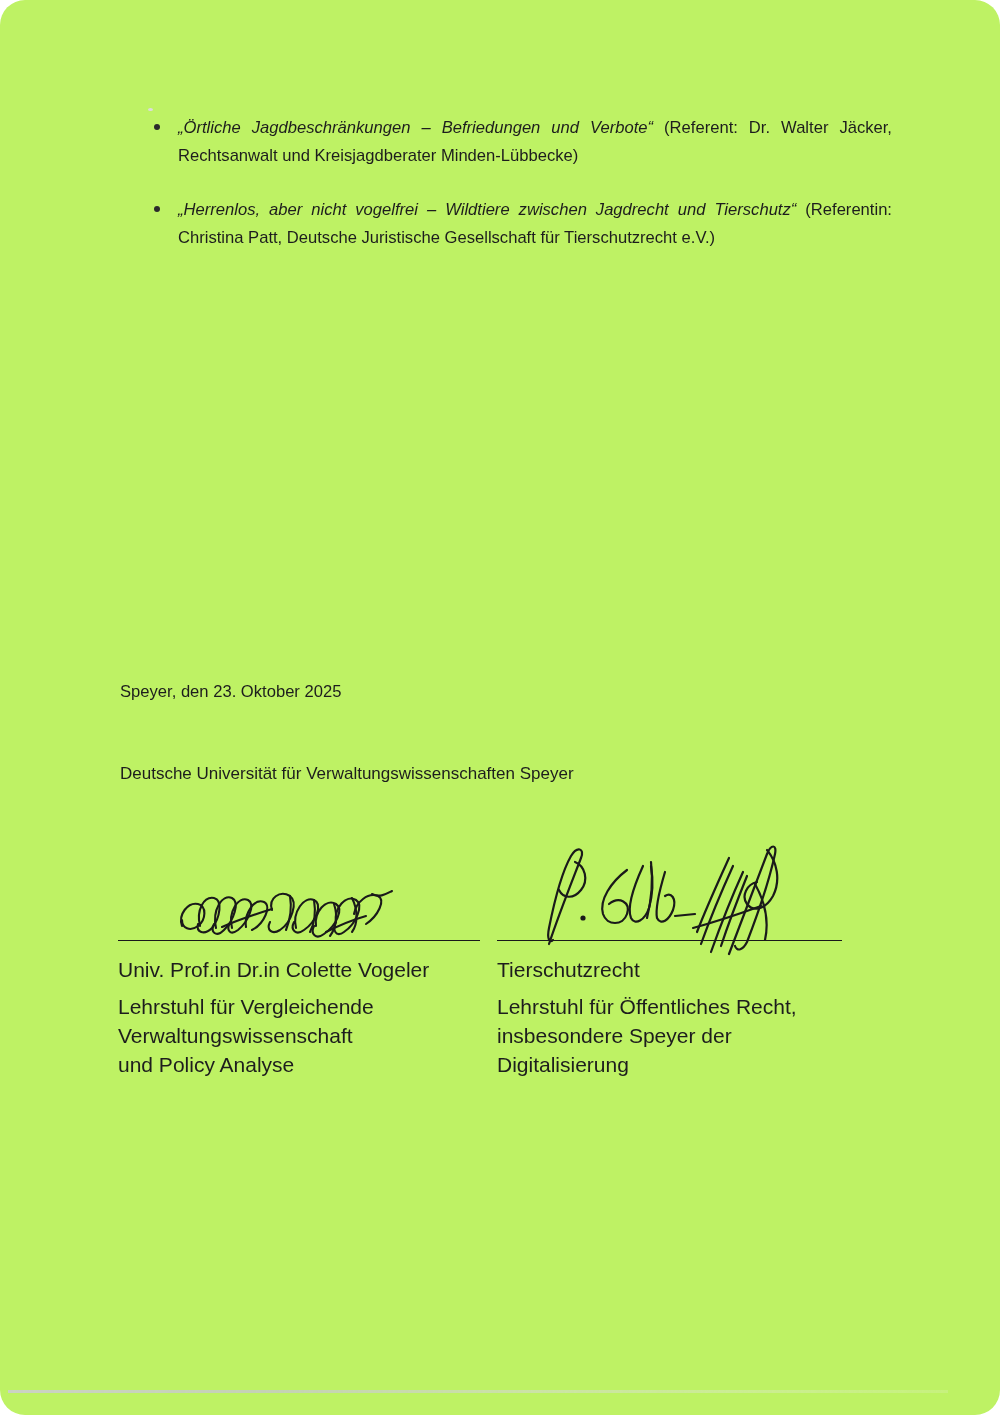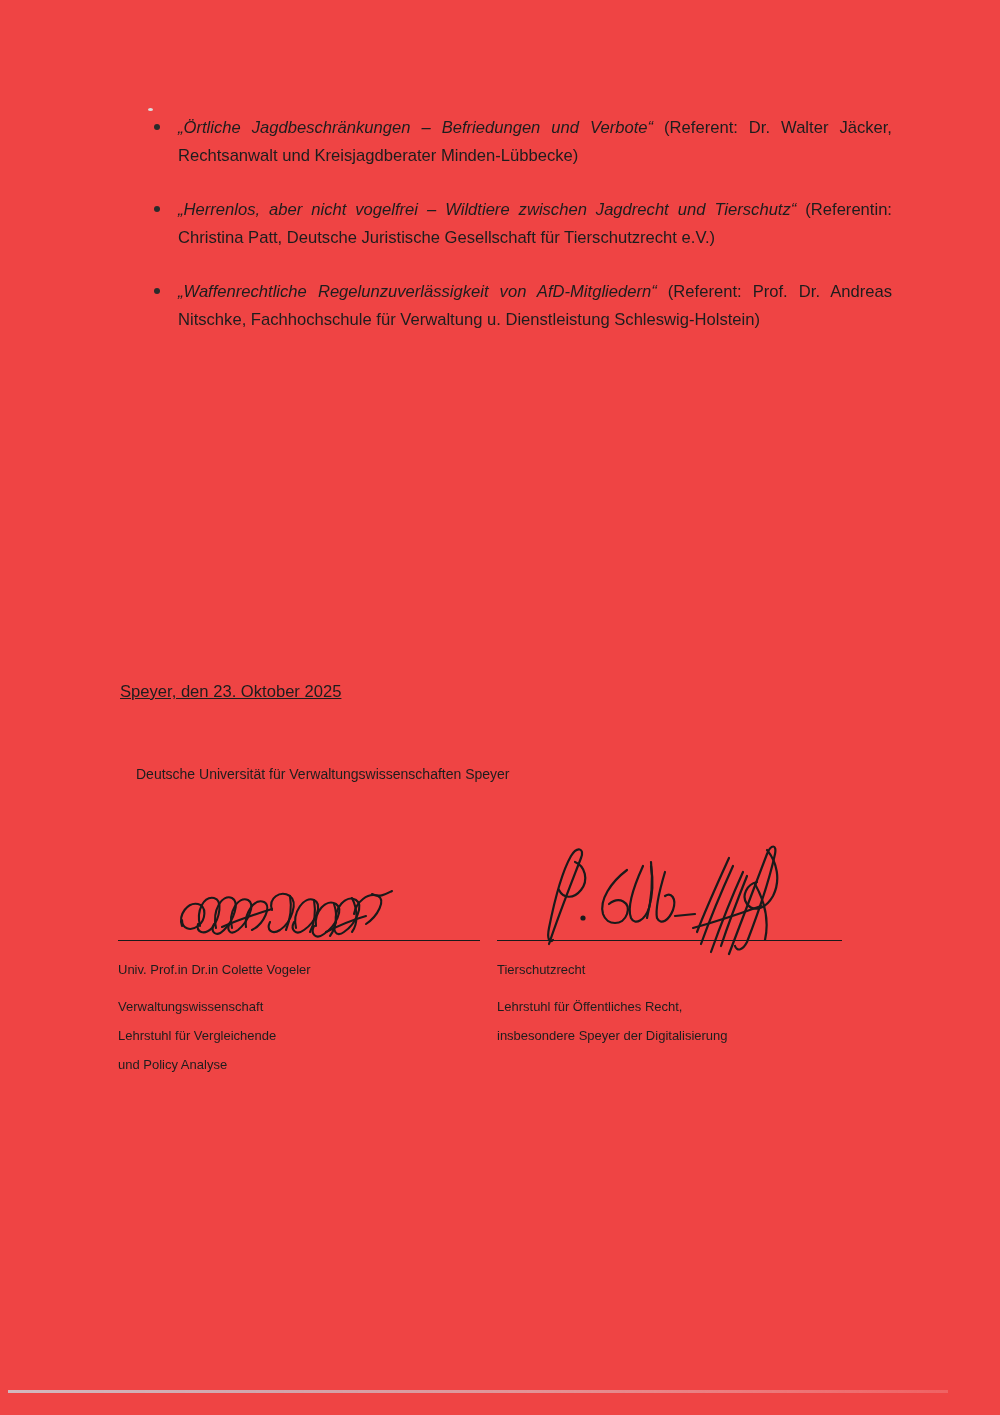--- a/index.html
+++ b/index.html
@@ -4,24 +4,25 @@
 <style>
   html, body {
     margin: 0;
     padding: 0;
     background: #ffffff;
   }
   .page {
     position: relative;
     width: 1000px;
     height: 1415px;
-    background: #ef4444;
+    background: #bef264;
     font-family: "Liberation Sans", sans-serif;
     color: #1d1d1d;
     overflow: hidden;
+    border-radius: 25px;
   }
 
   
   .scan-speck {
     position: absolute;
     left: 148px;
     top: 108px;
     width: 5px;
     height: 3px;
     background: #dcdcdc;
@@ -79,27 +80,26 @@
   .bullet-item > .para { display: block; }
 
   
   .place-date {
     position: absolute;
     left: 120px;
     top: 680px;
     font-size: 16.6px;
     line-height: 24px;
     color: #1d1d1d;
-    text-decoration: underline;
   }
   .institution {
     position: absolute;
-    left: 136px;
+    left: 120px;
     top: 762px;
-    font-size: 14px;
+    font-size: 17px;
     line-height: 24px;
     color: #1d1d1d;
   }
 
   
   .sig-area {
     position: absolute;
     left: 0;
     top: 840px;
     width: 1000px;
@@ -124,21 +124,21 @@
 
   .sig-rule {
     height: 0;
     border-top: 1.7px solid #1a1a1a;
     width: 100%;
     position: relative;
     z-index: 0;
   }
   .sig-meta {
     margin-top: 12px;
-    font-size: 13px;
+    font-size: 21px;
     line-height: 34px;
     color: #1d1d1d;
   }
   .sig-meta .name { display: block; }
   .sig-meta .role { display: block; }
   .sig-meta .chair { display: block; line-height: 29px; margin-top: 5px; }
   .sig-meta .chair span { display: block; }
 </style>
 </head>
 <body>
@@ -156,26 +156,20 @@
       </span>
     </div>
 
     <div class="bullet-item">
       <span class="bullet-dot"></span>
       <span class="para">
         <span class="title">„Herrenlos, aber nicht vogelfrei – Wildtiere zwischen Jagdrecht und Tierschutz“</span><span class="attrib"> (Referentin: Christina Patt, Deutsche Juristische Gesellschaft für Tierschutzrecht e.V.)</span>
       </span>
     </div>
 
-    <div class="bullet-item">
-      <span class="bullet-dot"></span>
-      <span class="para">
-        <span class="title">„Waffenrechtliche Regelunzuverlässigkeit von AfD-Mitgliedern“</span><span class="attrib"> (Referent: Prof. Dr. Andreas Nitschke, Fachhochschule für Verwaltung u. Dienstleistung Schleswig-Holstein)</span>
-      </span>
-    </div>
 
 
 
   </div>
 
   <div class="place-date">Speyer, den 23. Oktober 2025</div>
 
   <div class="institution">Deutsche Universität für Verwaltungswissenschaften Speyer</div>
 
   <div class="sig-area">
@@ -199,22 +193,22 @@
           <path d="M176 28 C182 40 182 54 176 62"></path>
           <path d="M178 44 C180 32 192 22 202 26 C210 30 202 46 190 54"></path>
           <path d="M196 24 C204 28 210 24 216 21"></path>
           <path d="M150 62 C162 56 176 50 190 46"></path>
         </svg>
       </div>
       <div class="sig-rule"></div>
       <div class="sig-meta">
         <span class="name">Univ. Prof.in Dr.in Colette Vogeler</span>
         <span class="chair">
+          <span>Lehrstuhl für Vergleichende</span>
           <span>Verwaltungswissenschaft</span>
-          <span>Lehrstuhl für Vergleichende</span>
           <span>und Policy Analyse</span>
         </span>
       </div>
     </div>
 
     <div class="sig-col right">
       <div class="sig-ink right">
         <svg width="300" height="120" viewBox="0 0 300 120" fill="none" stroke="#1a1a1a" stroke-width="2.2" stroke-linecap="round" stroke-linejoin="round">
 
           <path d="M34 108 C44 78 56 48 66 22 C70 12 62 10 56 20 C48 34 40 62 34 92 C32 102 34 108 38 104"></path>

